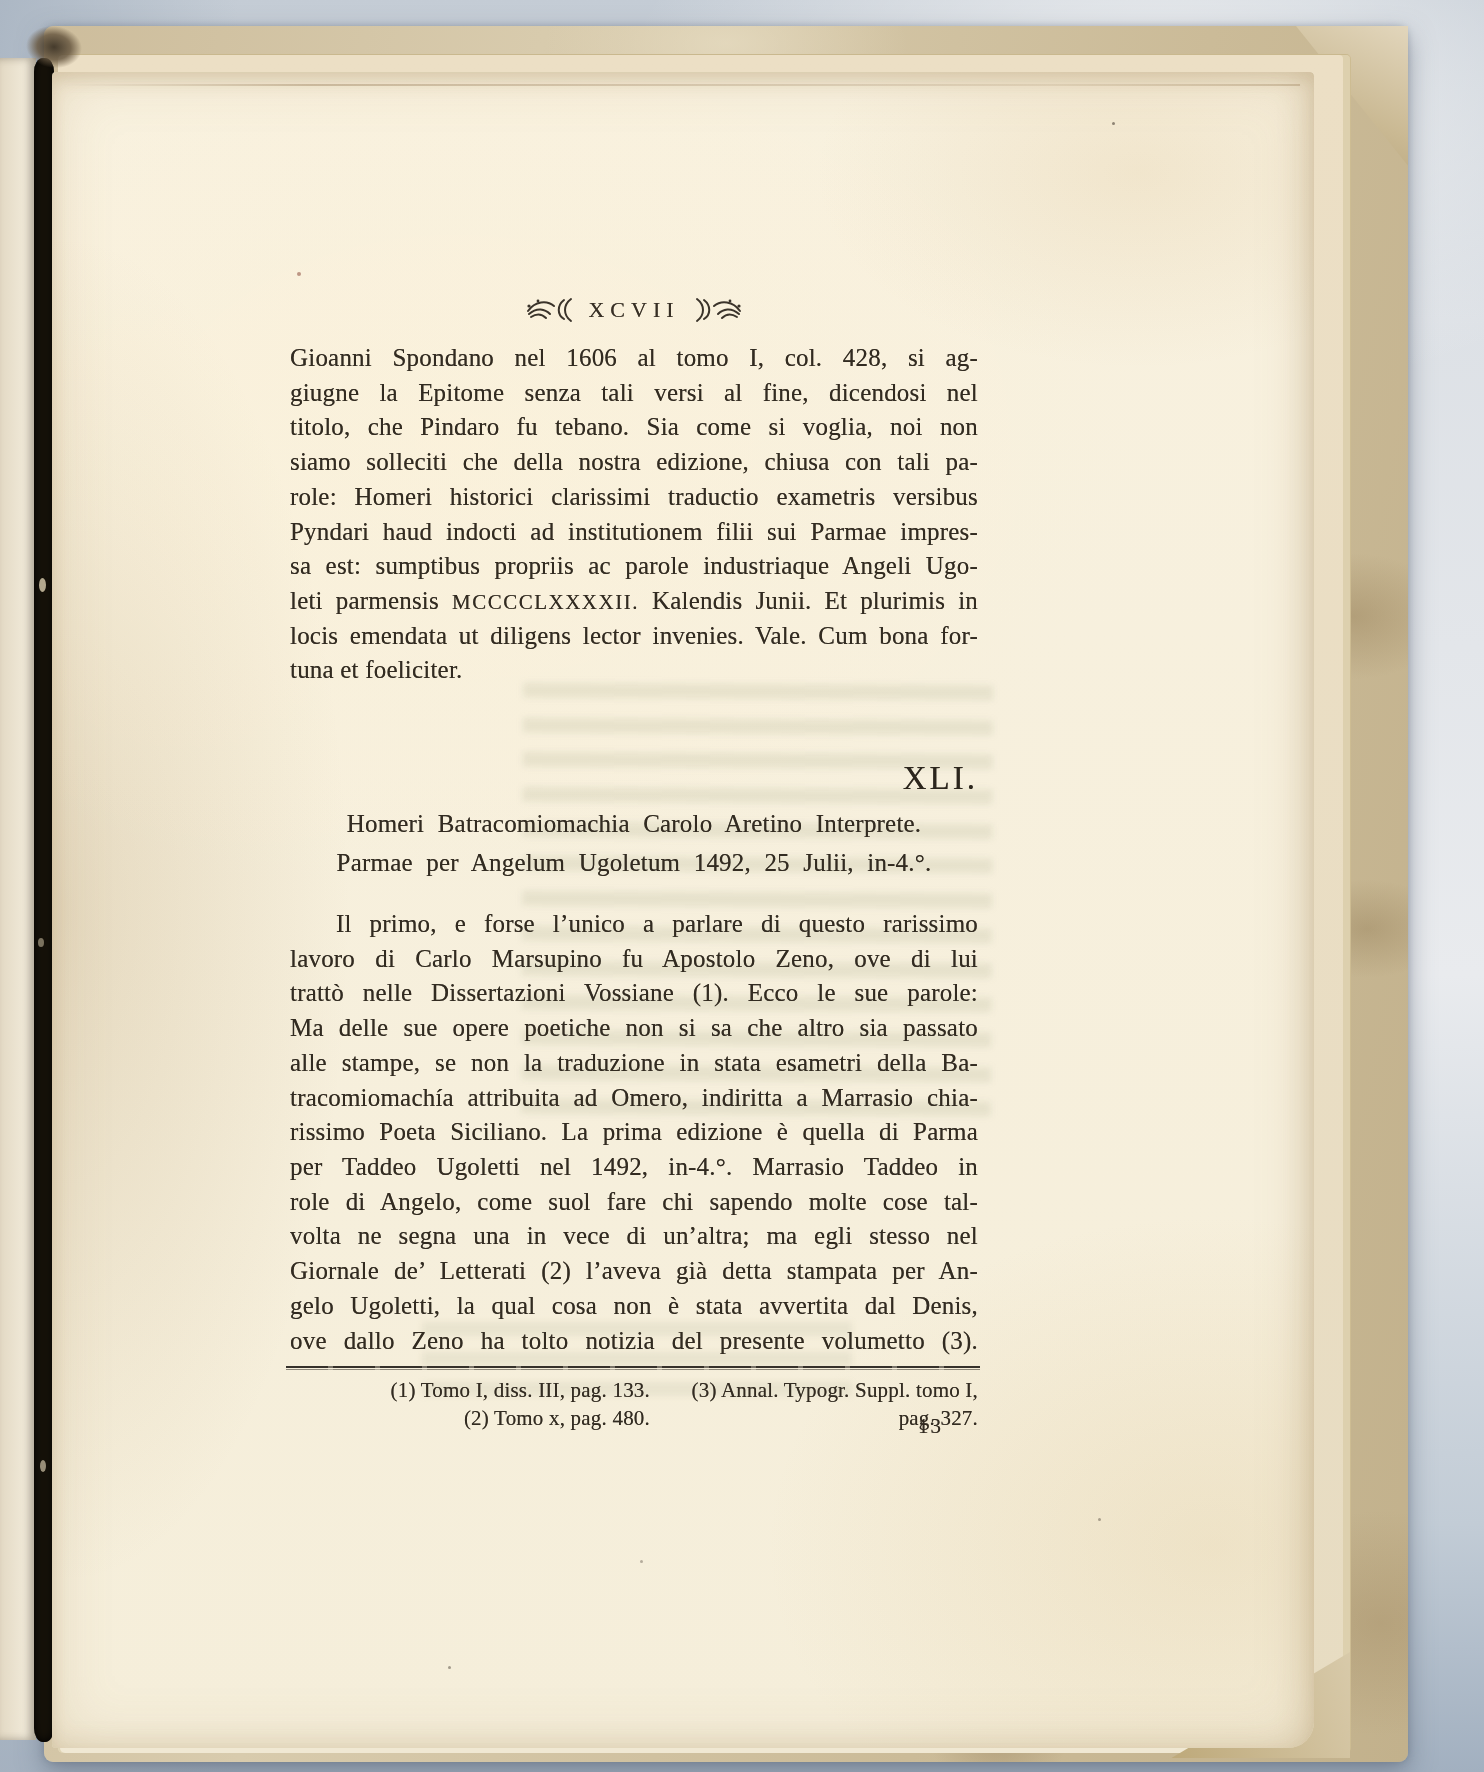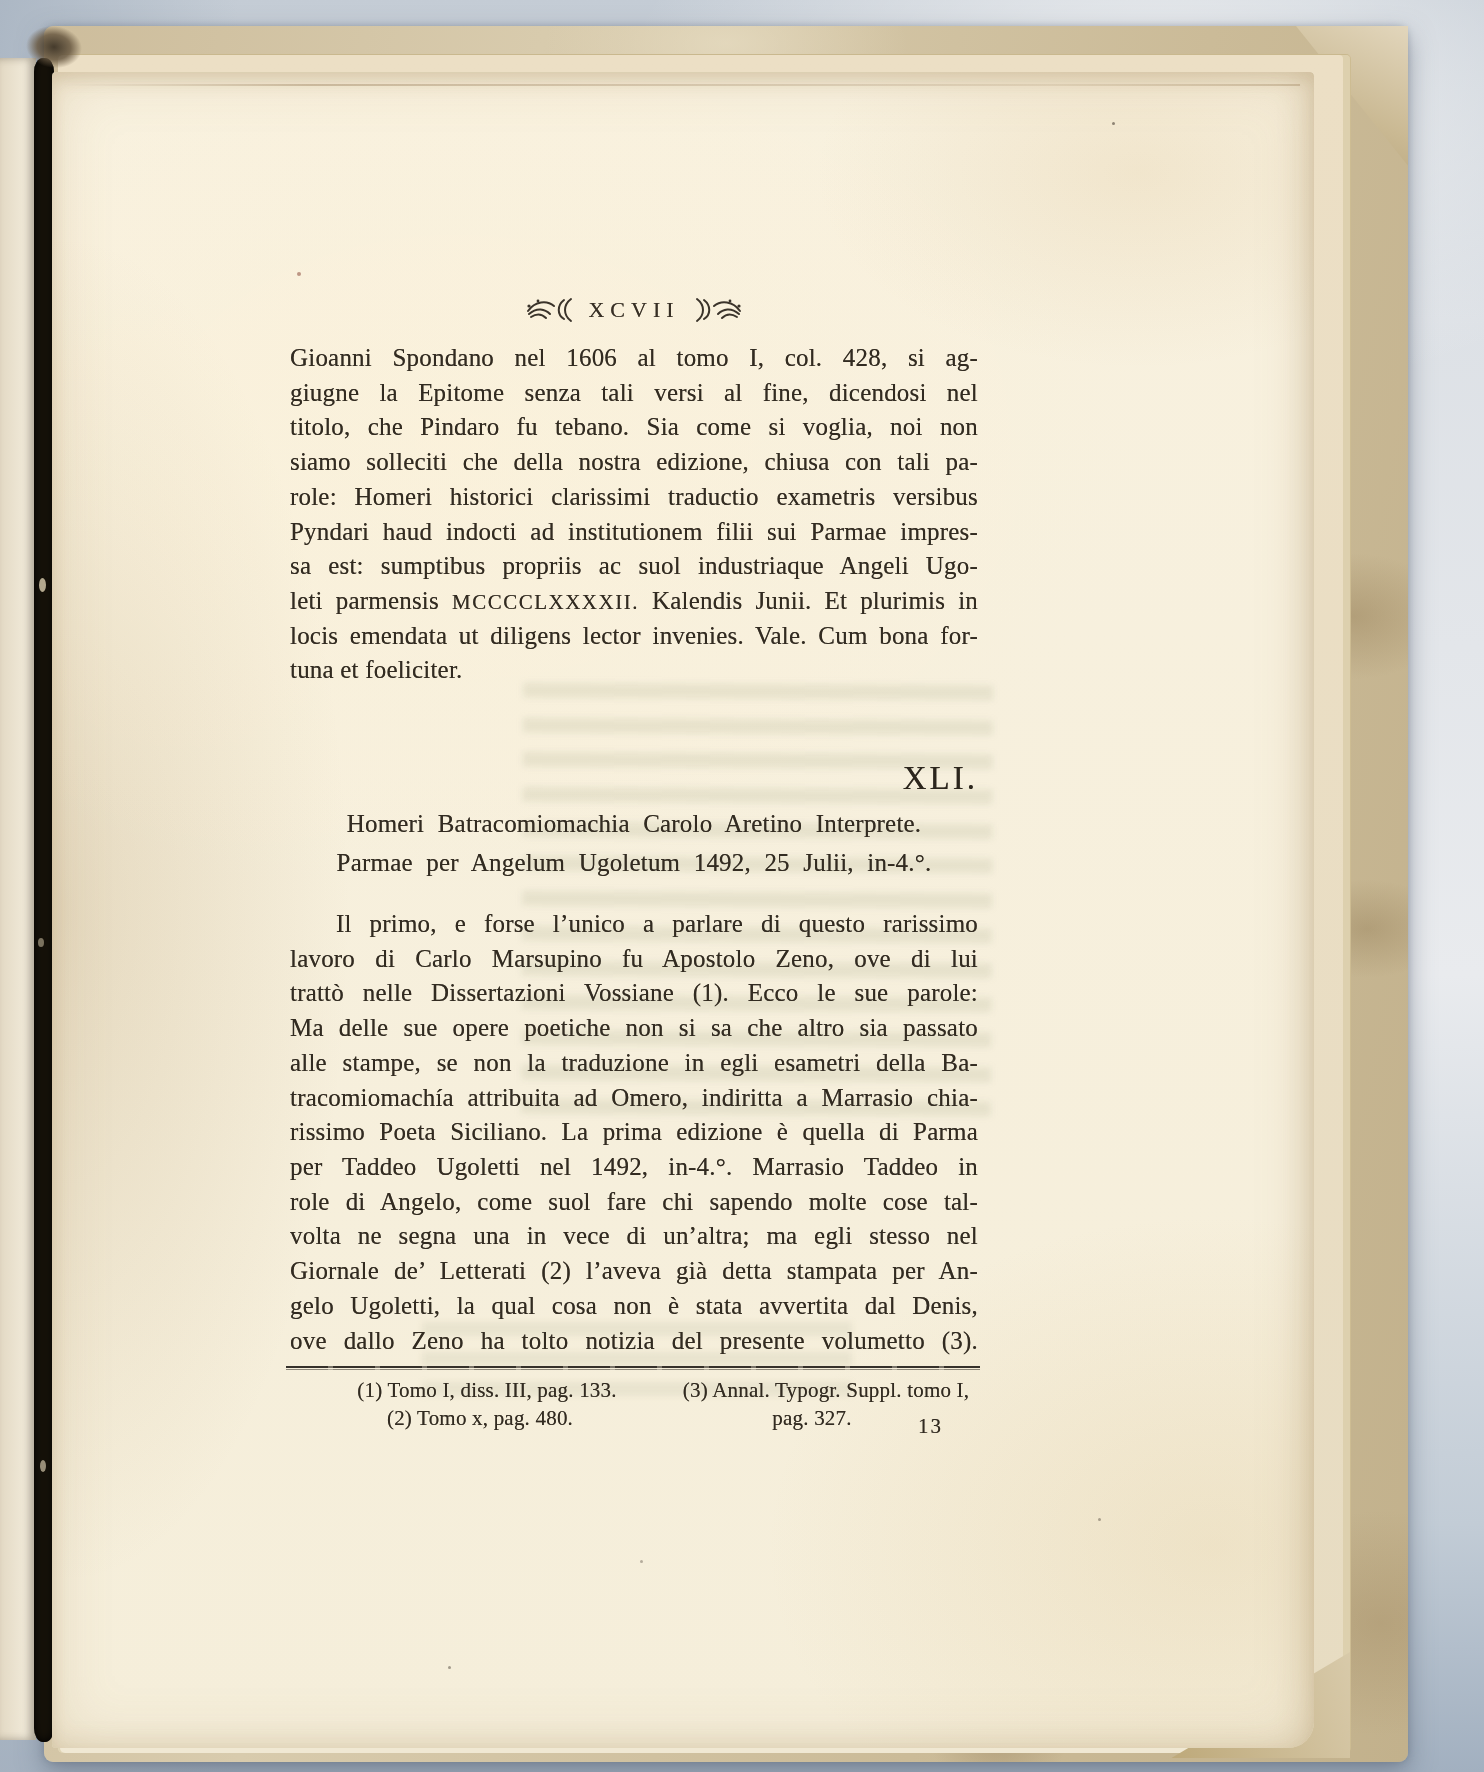--- a/index.html
+++ b/index.html
@@ -79,21 +79,21 @@
 
   
   .text-area{position:absolute;left:238px;top:0;width:688px;height:1676px;
     color:#322b21;text-shadow:0 0 .5px rgba(49,43,34,.65);margin-top:36px;}
   .pheader{position:absolute;left:0;top:186px;width:100%;height:32px;
     display:flex;justify-content:center;align-items:center;gap:9px;color:#372f25;}
   .pheader .num{font-size:22px;letter-spacing:6px;font-variant:small-caps;}
   .pheader svg{display:block;}
 
   .tline{position:relative;height:34.72px;overflow:hidden;font-size:25px;
-    letter-spacing:.2px;text-align:center;white-space:normal;}
+    letter-spacing:.2px;text-align:right;white-space:normal;}
   .it{}
   .sc{font-size:21px;letter-spacing:1.5px;}
   .jpara .tline{text-align:justify;}
   .jpara .tline::after{content:"";display:inline-block;width:100%;height:0;}
   .jpara .tline.short::after{content:none;}
   .tline.short{text-align:left;}
   .tline.ind{text-indent:46px;}
 
   .para1{position:absolute;left:0;top:236px;width:100%;}
   .xli{position:absolute;left:0;top:652px;width:100%;height:46px;
@@ -170,39 +170,39 @@
         </span>
       </div>
 
       <div class="para1 jpara">
           <div class="tline"><span>Gioanni Spondano nel 1606 al tomo I, col. 428, si ag-</span></div>
           <div class="tline"><span>giugne la Epitome senza tali versi al fine, dicendosi nel</span></div>
           <div class="tline"><span>titolo, che Pindaro fu tebano. Sia come si voglia, noi non</span></div>
           <div class="tline"><span>siamo solleciti che della nostra edizione, chiusa con tali pa-</span></div>
           <div class="tline"><span>role: </span><span class="it">Homeri historici clarissimi traductio exametris versibus</span></div>
           <div class="tline"><span class="it">Pyndari haud indocti ad institutionem filii sui Parmae impres-</span></div>
-          <div class="tline"><span class="it">sa est: sumptibus propriis ac suol industriaque Angeli Ugo-</span></div>
+          <div class="tline"><span class="it">sa est: sumptibus propriis ac parole industriaque Angeli Ugo-</span></div>
           <div class="tline"><span class="it">leti parmensis </span><span class="it sc">MCCCCLXXXXII.</span><span class="it"> Kalendis Junii. Et plurimis in</span></div>
           <div class="tline"><span class="it">locis emendata ut diligens lector invenies. Vale. Cum bona for-</span></div>
           <div class="tline short"><span class="it">tuna et foeliciter.</span></div>
         </div>
 
       <div class="xli">XLI.</div>
 
       <div class="btitle">
           <div class="tline"><span class="it">Homeri Batracomiomachia Carolo Aretino Interprete.</span></div>
           <div class="tline"><span class="it">Parmae per Angelum Ugoletum 1492, 25 Julii, in-4.°.</span></div>
         </div>
 
       <div class="para2 jpara">
           <div class="tline ind"><span>Il primo, e forse l’unico a parlare di questo rarissimo</span></div>
           <div class="tline"><span>lavoro di Carlo Marsupino fu Apostolo Zeno, ove di lui</span></div>
           <div class="tline"><span>trattò nelle </span><span class="it">Dissertazioni Vossiane</span><span> (1). Ecco le sue parole:</span></div>
           <div class="tline"><span class="it">Ma delle sue opere poetiche non si sa che altro sia passato</span></div>
-          <div class="tline"><span class="it">alle stampe, se non la traduzione in egli esametri della </span><span>Ba-</span></div>
+          <div class="tline"><span class="it">alle stampe, se non la traduzione in stata esametri della </span><span>Ba-</span></div>
           <div class="tline"><span>tracomiomachía </span><span class="it">attribuita ad Omero, indiritta a </span><span>Marrasio </span><span class="it">chia-</span></div>
           <div class="tline"><span class="it">rissimo Poeta Siciliano. La prima edizione è quella di Parma</span></div>
           <div class="tline"><span class="it">per Taddeo Ugoletti nel 1492, in-4.°. </span><span>Marrasio </span><span class="it">Taddeo</span><span> in</span></div>
           <div class="tline"><span>role di </span><span class="it">Angelo</span><span>, come suol fare chi sapendo molte cose tal-</span></div>
           <div class="tline"><span>volta ne segna una in vece di un’altra; ma egli stesso nel</span></div>
           <div class="tline"><span class="it">Giornale de’ Letterati</span><span> (2) l’aveva già detta stampata </span><span class="it">per An-</span></div>
           <div class="tline"><span class="it">gelo Ugoletti</span><span>, la qual cosa non è stata avvertita dal Denis,</span></div>
           <div class="tline"><span>ove dallo Zeno ha tolto notizia del presente volumetto (3).</span></div>
         </div>
 

